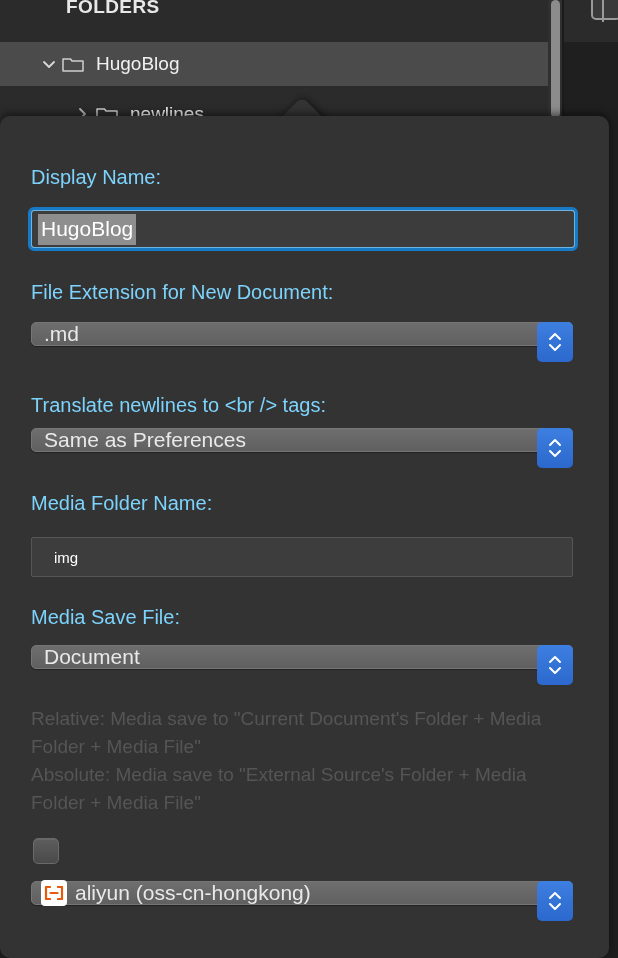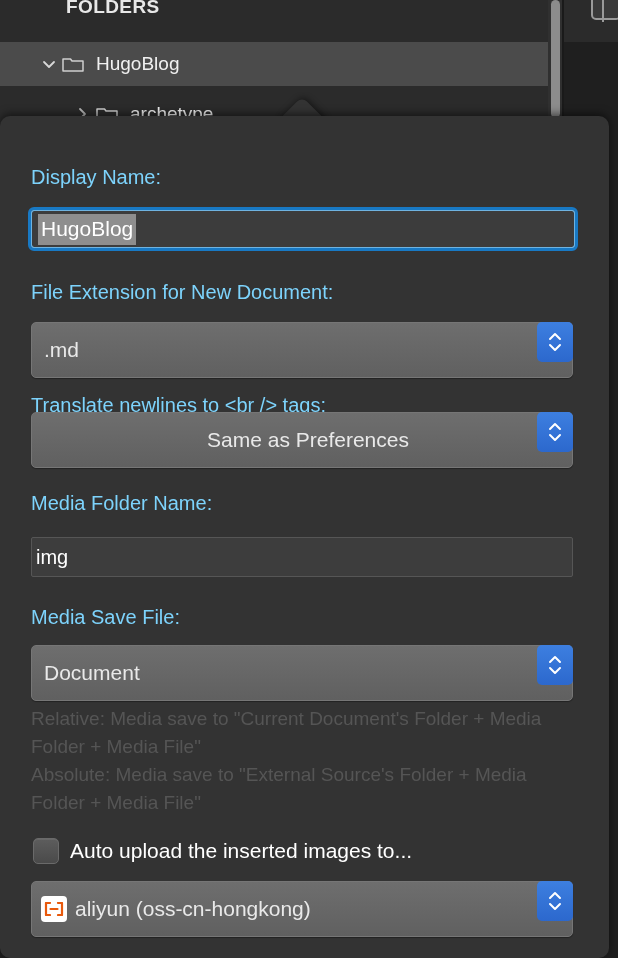--- a/index.html
+++ b/index.html
@@ -124,25 +124,25 @@
   }
 
   
   .tf-plain {
     position:absolute; left:31px; width:542px; height:40px;
     background:#3d3d3d;
     border:1px solid #565656;
     border-radius:2px;
     display:flex; align-items:center;
   }
-  .tf-plain span { font-size:20px; color:#ffffff; margin-left:4px; }
+  .tf-plain span { font-size:15px; color:#ffffff; margin-left:22px; }
 
   
   .popup-btn {
-    position:absolute; left:31px; width:542px; height:56px;
+    position:absolute; left:31px; width:542px; height:24px;
     border-radius:5px;
     background:linear-gradient(#6e6e6e, #606060);
     border:1px solid #767676;
     display:flex; align-items:center;
     box-shadow:0 1px 1px rgba(0,0,0,0.35);
   }
   .popup-btn .pb-text {
     font-size:21px; color:#e9e9e9; margin-left:12px; white-space:nowrap;
   }
   .popup-arrows {
@@ -214,21 +214,21 @@
       <span class="twisty">
         <svg width="18" height="18" viewBox="0 0 18 18">
           <polyline points="6,4 11,9 6,14" fill="none" stroke="#b8b8b8" stroke-width="1.8" stroke-linecap="round" stroke-linejoin="round"></polyline>
         </svg>
       </span>
       <span class="folder-ico">
         <svg width="24" height="20" viewBox="0 0 24 20">
           <path d="M2,5 L2,17 L22,17 L22,7 L11,7 L9.5,5 Z" fill="none" stroke="#cfcfcf" stroke-width="1.5" stroke-linejoin="round"></path>
         </svg>
       </span>
-      <span class="tree-label">archetype</span>
+      <span class="tree-label">newlines</span>
     </div>
   </div>
 
   <div class="sb-track">
     <div class="sb-thumb" style="left:3px;top:0;"></div>
   </div>
   <div class="sb-divider"></div>
 
   <div class="right-panel">
     <div class="right-panel-lower" style="left:0;top:42px;width:54px;"></div>
@@ -254,21 +254,21 @@
           <svg width="16" height="9" viewBox="0 0 16 9">
             <polyline points="3,7 8,2 13,7" fill="none" stroke="#ffffff" stroke-width="2" stroke-linecap="round" stroke-linejoin="round"></polyline>
           </svg>
           <svg width="16" height="9" viewBox="0 0 16 9">
             <polyline points="3,2 8,7 13,2" fill="none" stroke="#ffffff" stroke-width="2" stroke-linecap="round" stroke-linejoin="round"></polyline>
           </svg>
         </span>
       </div>
 
       <div class="field-label" style="top:278px;">Translate newlines to &lt;br /&gt; tags:</div>
-      <div class="popup-btn" style="top:296px;justify-content:center;">
+      <div class="popup-btn" style="top:312px;">
         <span class="pb-text">Same as Preferences</span>
         <span class="popup-arrows">
           <svg width="16" height="9" viewBox="0 0 16 9">
             <polyline points="3,7 8,2 13,7" fill="none" stroke="#ffffff" stroke-width="2" stroke-linecap="round" stroke-linejoin="round"></polyline>
           </svg>
           <svg width="16" height="9" viewBox="0 0 16 9">
             <polyline points="3,2 8,7 13,2" fill="none" stroke="#ffffff" stroke-width="2" stroke-linecap="round" stroke-linejoin="round"></polyline>
           </svg>
         </span>
       </div>
@@ -289,21 +289,20 @@
             <polyline points="3,2 8,7 13,2" fill="none" stroke="#ffffff" stroke-width="2" stroke-linecap="round" stroke-linejoin="round"></polyline>
           </svg>
         </span>
       </div>
 
       <div class="help-text" style="top:589px;">Relative: Media save to "Current Document's Folder + Media Folder + Media File"
 Absolute: Media save to "External Source's Folder + Media Folder + Media File"</div>
 
       <div class="check-row" style="top:722px;">
         <span class="checkbox"></span>
-        <span class="check-label">Auto upload the inserted images to...</span>
       </div>
 
       <div class="popup-btn" style="top:765px;">
         <span class="aliyun-ico">
           <svg width="22" height="14" viewBox="0 0 22 14">
             <path d="M7,1 L3,1 L3,13 L7,13" fill="none" stroke="#e8590c" stroke-width="2.2" stroke-linecap="round" stroke-linejoin="round"></path>
             <path d="M15,1 L19,1 L19,13 L15,13" fill="none" stroke="#e8590c" stroke-width="2.2" stroke-linecap="round" stroke-linejoin="round"></path>
             <line x1="7.5" y1="7" x2="14.5" y2="7" stroke="#e8590c" stroke-width="2.2" stroke-linecap="round"></line>
           </svg>
         </span>

